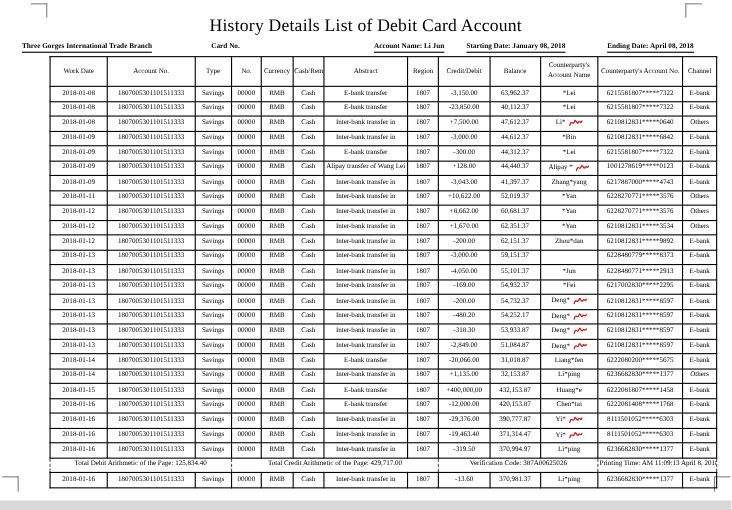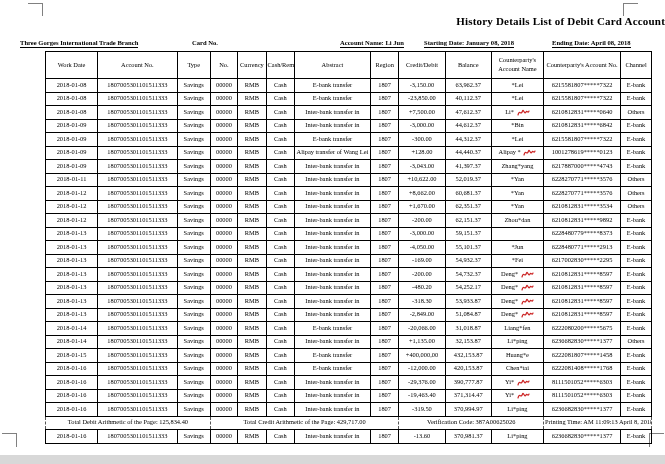--- a/index.html
+++ b/index.html
@@ -6,23 +6,23 @@
   body {
     width:665px; height:464px;
     background:#ffffff;
     font-family:"Liberation Serif", serif;
     color:#000;
     position:relative;
     overflow:hidden;
   }
   .page-title {
     position:absolute; top:15px; left:0; right:0;
-    text-align:right;
-    font-weight:bold;
-    font-size:11px;
+    text-align:center;
+    font-weight:normal;
+    font-size:16px;
     letter-spacing:0.2px;
   }
   .info-line { position:absolute; top:39px; left:0; right:0; height:11px;
     font-size:6.6px; font-weight:bold; white-space:nowrap; }
   .info-line span { position:absolute; top:0; }
   .u { border-bottom:1px solid #000; padding-bottom:1px; }
   .info-branch { left:20px; }
   .info-cardno { left:192px; }
   .info-account { left:340px; }
   .info-start { left:424px; }

